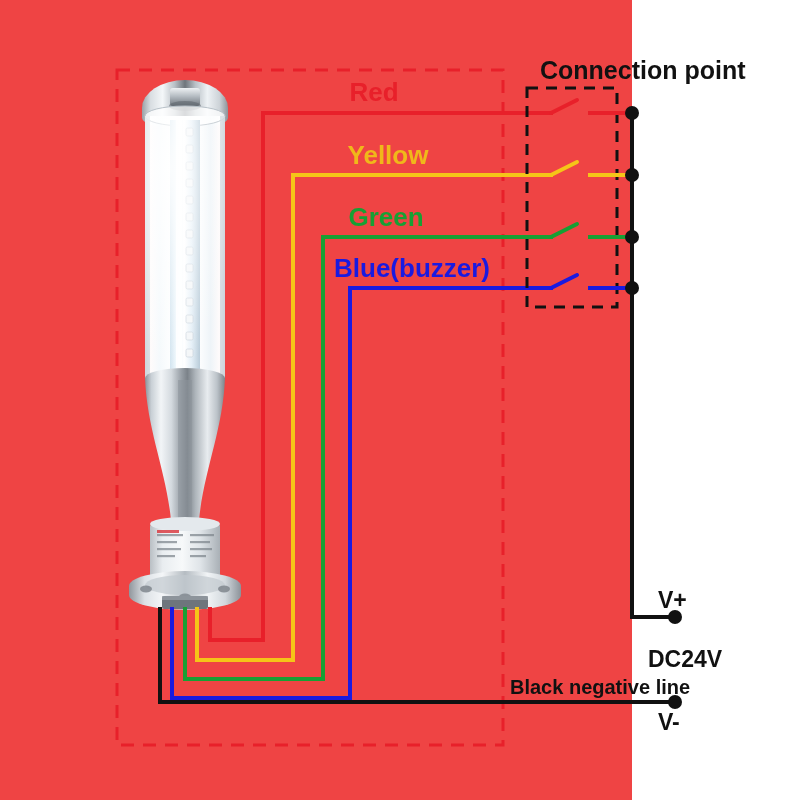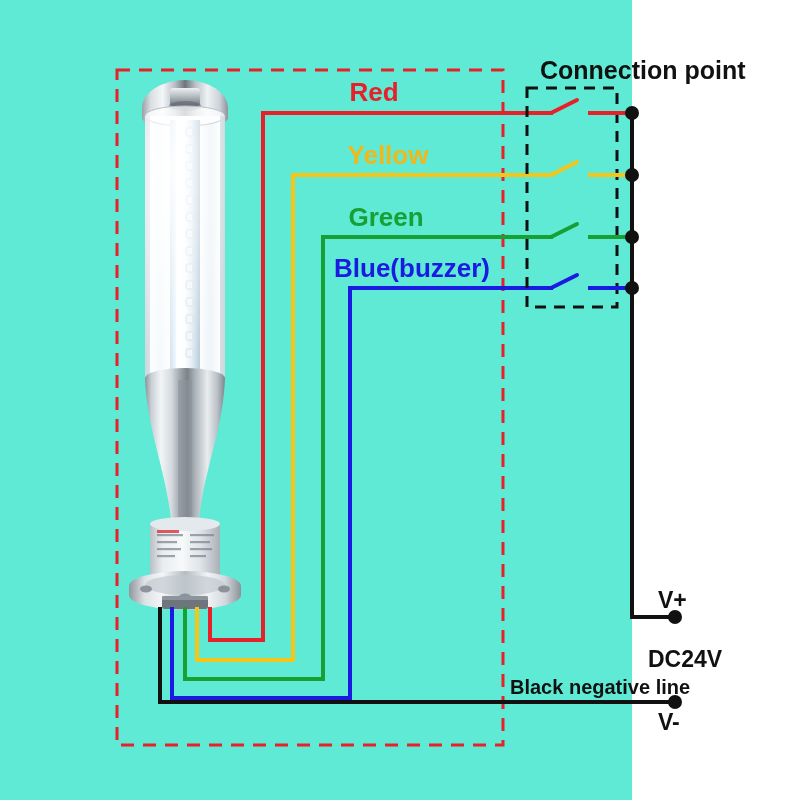--- a/index.html
+++ b/index.html
@@ -11,21 +11,21 @@
     width: 800px;
     height: 800px;
     font-family: "Liberation Sans", sans-serif;
     overflow: hidden;
     position: relative;
   }
   #stage {
     position: relative;
     width: 632px;
     height: 800px;
-    background: #5eead4;
+    background: #ef4444;
   }
   #diagram {
     position: absolute;
     left: 0;
     top: 0;
     width: 800px;
     height: 800px;
   }
   .lbl {
     font-family: "Liberation Sans", sans-serif;

